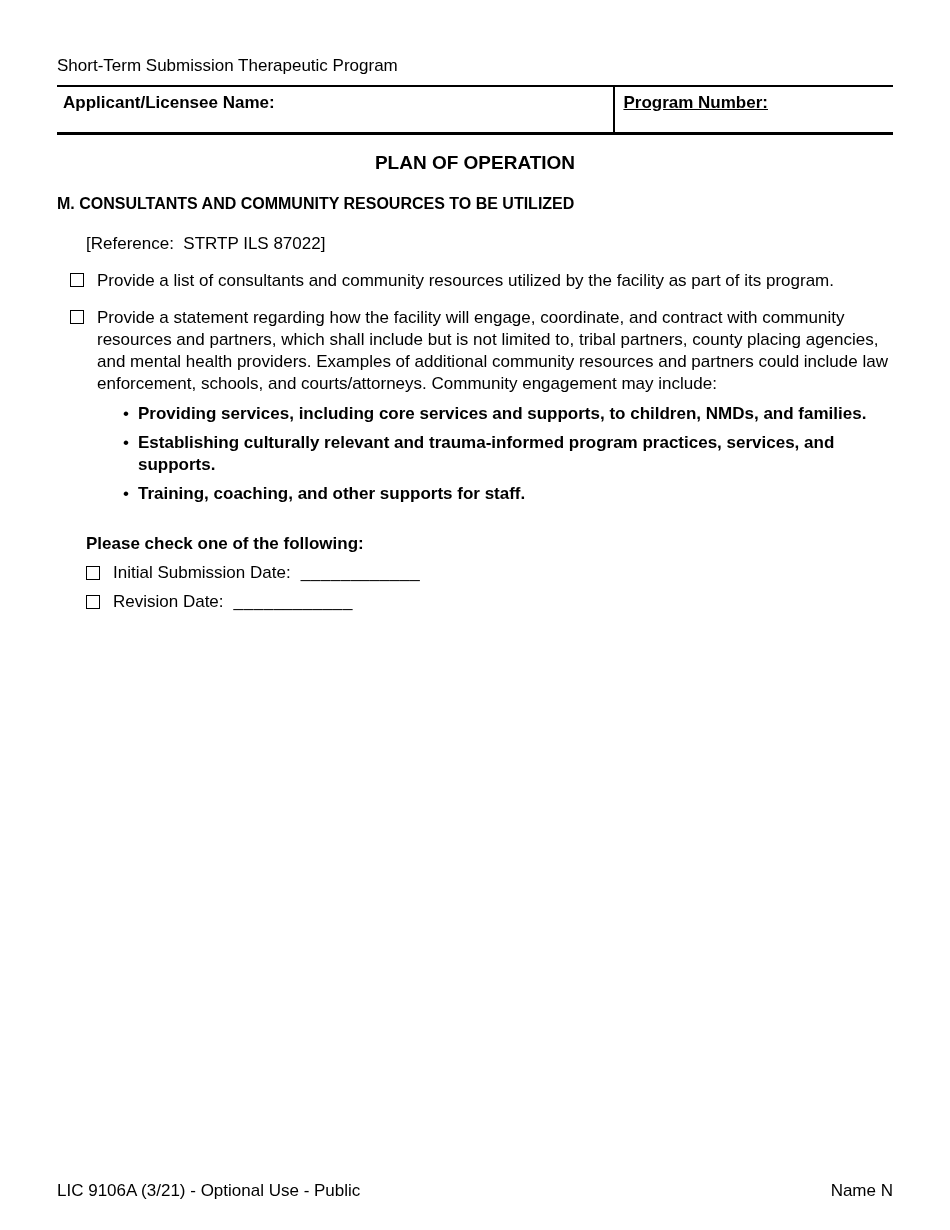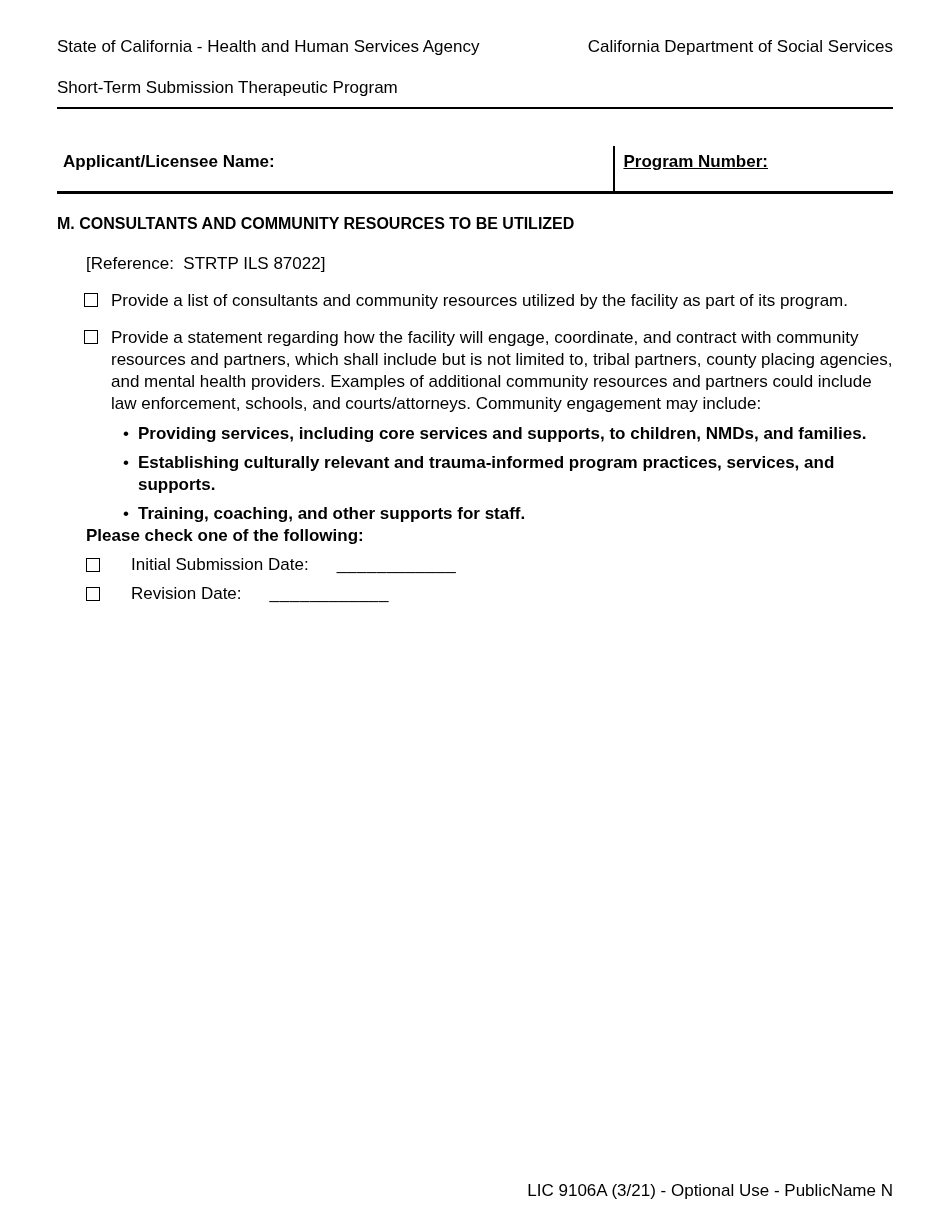--- a/index.html
+++ b/index.html
@@ -29,21 +29,20 @@
   .info-table {
     display: flex;
     margin-top: 8px;
     border-top: 2px solid #000;
     border-bottom: 3px solid #000;
     width: 100%;
   }
   .info-cell {
     min-height: 45px;
     padding: 5px 4px 5px 6px;
-    margin-top: 37px;
   }
   .info-cell-left {
     width: 66.8%;
     border-right: 2px solid #000;
   }
   .info-cell-right {
     width: 33.2%;
     padding-left: 8px;
     text-decoration: underline;
   }
@@ -62,21 +61,21 @@
     line-height: 23px;
   }
   .reference-line {
     margin-top: 18px;
     margin-left: 29px;
     white-space: pre-wrap;
   }
   .check-item {
     display: flex;
     margin-top: 15px;
-    margin-left: 27px;
+    margin-left: 13px;
   }
   .checkbox {
     flex: 0 0 auto;
     width: 14px;
     height: 14px;
     border: 1.6px solid #000;
     margin-top: 3px;
     margin-right: 13px;
     background: #fff;
   }
@@ -88,71 +87,68 @@
   .bullet-item {
     display: flex;
     margin-top: 7px;
   }
   .bullet-glyph {
     flex: 0 0 auto;
     width: 15px;
   }
   .bullet-text { flex: 1 1 auto; font-weight: bold; }
   .submit-heading {
+    margin-top: 28px;
     margin-left: 29px;
     font-weight: bold;
   }
   .submit-option {
     display: flex;
     align-items: baseline;
     margin-left: 29px;
     margin-top: 7px;
-    gap: 18px;
   }
   .submit-option .checkbox {
     align-self: flex-start;
     margin-top: 4px;
   }
   .date-blank {
     margin-left: 10px;
     letter-spacing: 0.5px;
   }
   .footer-row {
     position: absolute;
     left: 57px;
     right: 57px;
     bottom: 28px;
     display: flex;
-    justify-content: flex-end;
+    justify-content: space-between;
     align-items: baseline;
   }
 </style>
 </head>
 <body>
 
 <div class="page">
 
-  <div class="header-row">
-    <span>State of California - Health and Human Services Agency</span>
-    <span>California Department of Social Services</span>
-  </div>
 
   <div class="program-line">Short-Term Submission Therapeutic Program</div>
 
   <div class="info-table">
     <div class="info-cell info-cell-left">
       <span class="info-label">Applicant/Licensee Name:</span>
       <span></span>
     </div>
     <div class="info-cell info-cell-right">
       <span class="info-label">Program Number:</span>
       <span></span>
     </div>
   </div>
 
+  <div class="doc-title">PLAN OF OPERATION</div>
 
   <div class="section-heading">M. CONSULTANTS AND COMMUNITY RESOURCES TO BE UTILIZED</div>
 
   <div class="reference-line">[Reference:  STRTP ILS 87022]</div>
 
   <div class="check-item">
     <span class="checkbox"></span>
     <span class="check-text">Provide a list of consultants and community resources utilized by the facility as part of its program.</span>
   </div>
 

